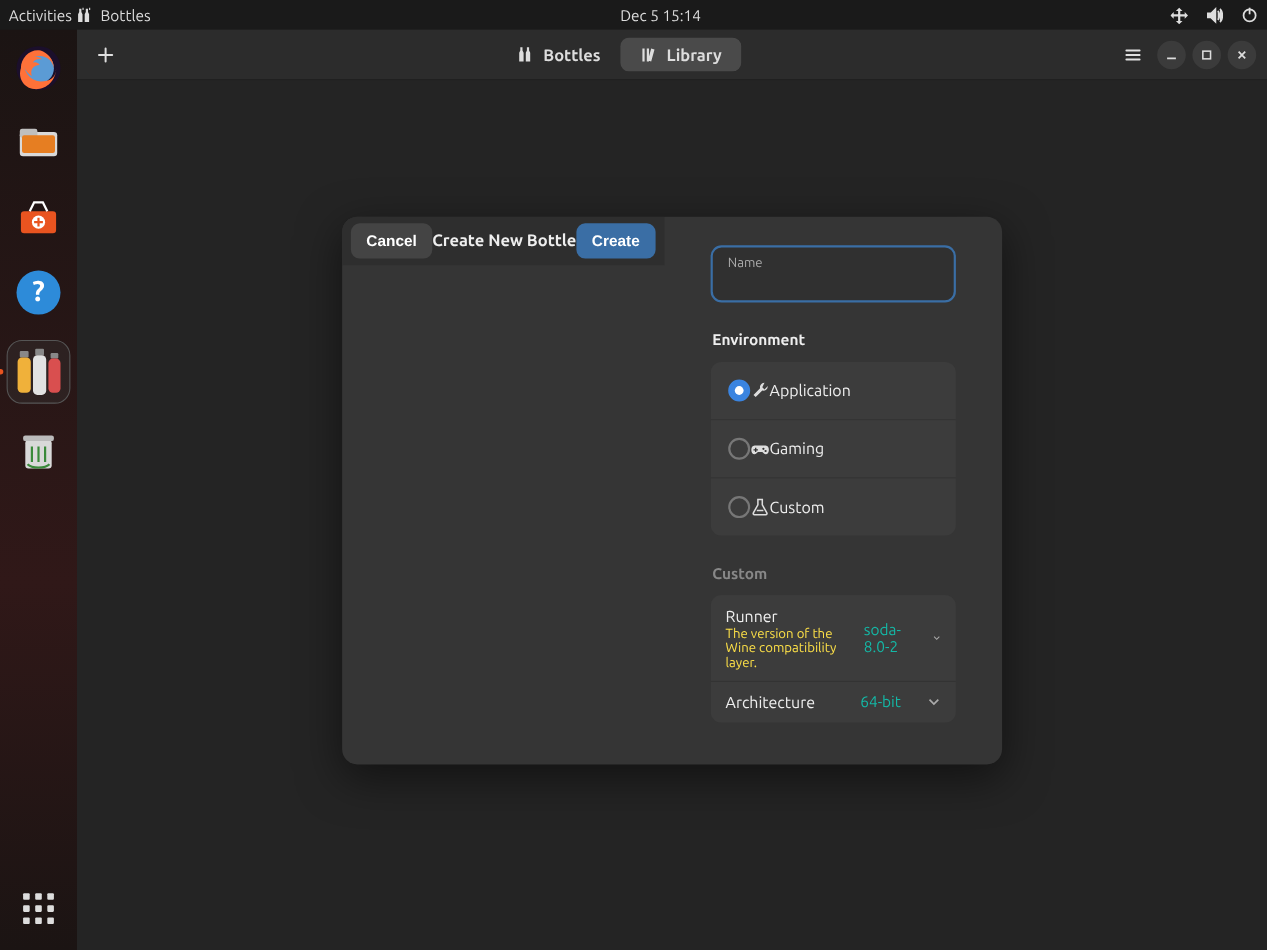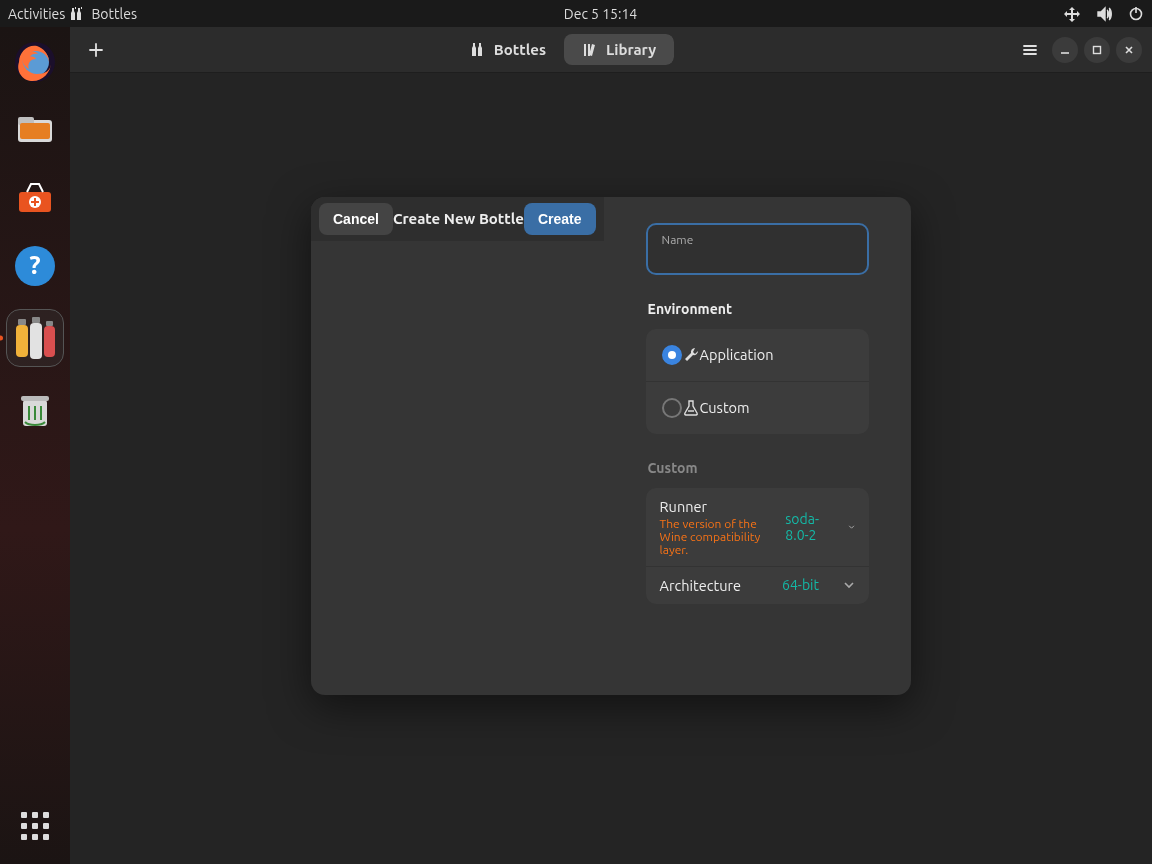--- a/index.html
+++ b/index.html
@@ -123,21 +123,21 @@
   .radio.checked { border-color:#3a84e0; background:#3a84e0; }
   .radio.checked::after { content:""; width:8px; height:8px; background:#fff; border-radius:50%; }
   .env-label { font-size:14.5px; }
   .combo-list { border-radius:10px; overflow:hidden; margin-top:10px; }
   .combo-row {
     background:#3c3c3c; padding:10px 14px; display:flex; align-items:center; justify-content:space-between;
     border-bottom:1px solid #333;
   }
   .combo-row:last-child { border-bottom:none; }
   .combo-row .cr-left .t { font-size:14.5px; }
-  .combo-row .cr-left .d { font-size:12px; color:#f97316; margin-top:2px; }
+  .combo-row .cr-left .d { font-size:12px; color:#fde047; margin-top:2px; }
   .combo-row .cr-right { display:flex; align-items:center; gap:24px; color:#14b8a6; font-size:14px; }
   svg { display:block; }
 </style>
 </head>
 <body>
 
 <div class="topbar">
   <div class="left">
     <span>Activities</span>
     <span class="app-ind">
@@ -305,20 +305,32 @@
             <svg width="18" height="18" viewBox="0 0 18 18">
                 <path d="M13 2a4 4 0 0 0-4 5L3 13l2 2 6-6a4 4 0 0 0 5-4l-3 3-2-2z" fill="#ddd"></path>
               </svg>
           </span>
           <span class="env-label">Application</span>
         </div>
         <div class="radio-row">
           <span class="radio"></span>
           <span class="ico">
             <svg width="18" height="18" viewBox="0 0 18 18">
+                <path d="M4 6h10c2 0 3 2 3 4s-1 4-3 4c-1 0-2-1-3-2H7c-1 1-2 2-3 2-2 0-3-2-3-4s1-4 3-4z" fill="#ddd"></path>
+                <circle cx="12" cy="9" r="1" fill="#333"></circle>
+                <circle cx="14" cy="11" r="1" fill="#333"></circle>
+                <path d="M5 8v4M3 10h4" stroke="#333" stroke-width="1.2"></path>
+              </svg>
+          </span>
+          <span class="env-label">Gaming</span>
+        </div>
+        <div class="radio-row">
+          <span class="radio"></span>
+          <span class="ico">
+            <svg width="18" height="18" viewBox="0 0 18 18">
                 <path d="M7 2h4v5l4 7c1 2-1 2-2 2H5c-1 0-3 0-2-2l4-7z" fill="none" stroke="#ddd" stroke-width="1.4"></path>
                 <path d="M6 12h6" stroke="#ddd" stroke-width="1.4"></path>
               </svg>
           </span>
           <span class="env-label">Custom</span>
         </div>
       </div>
 
       <div class="section-label dim">Custom</div>
       <div class="combo-list">

